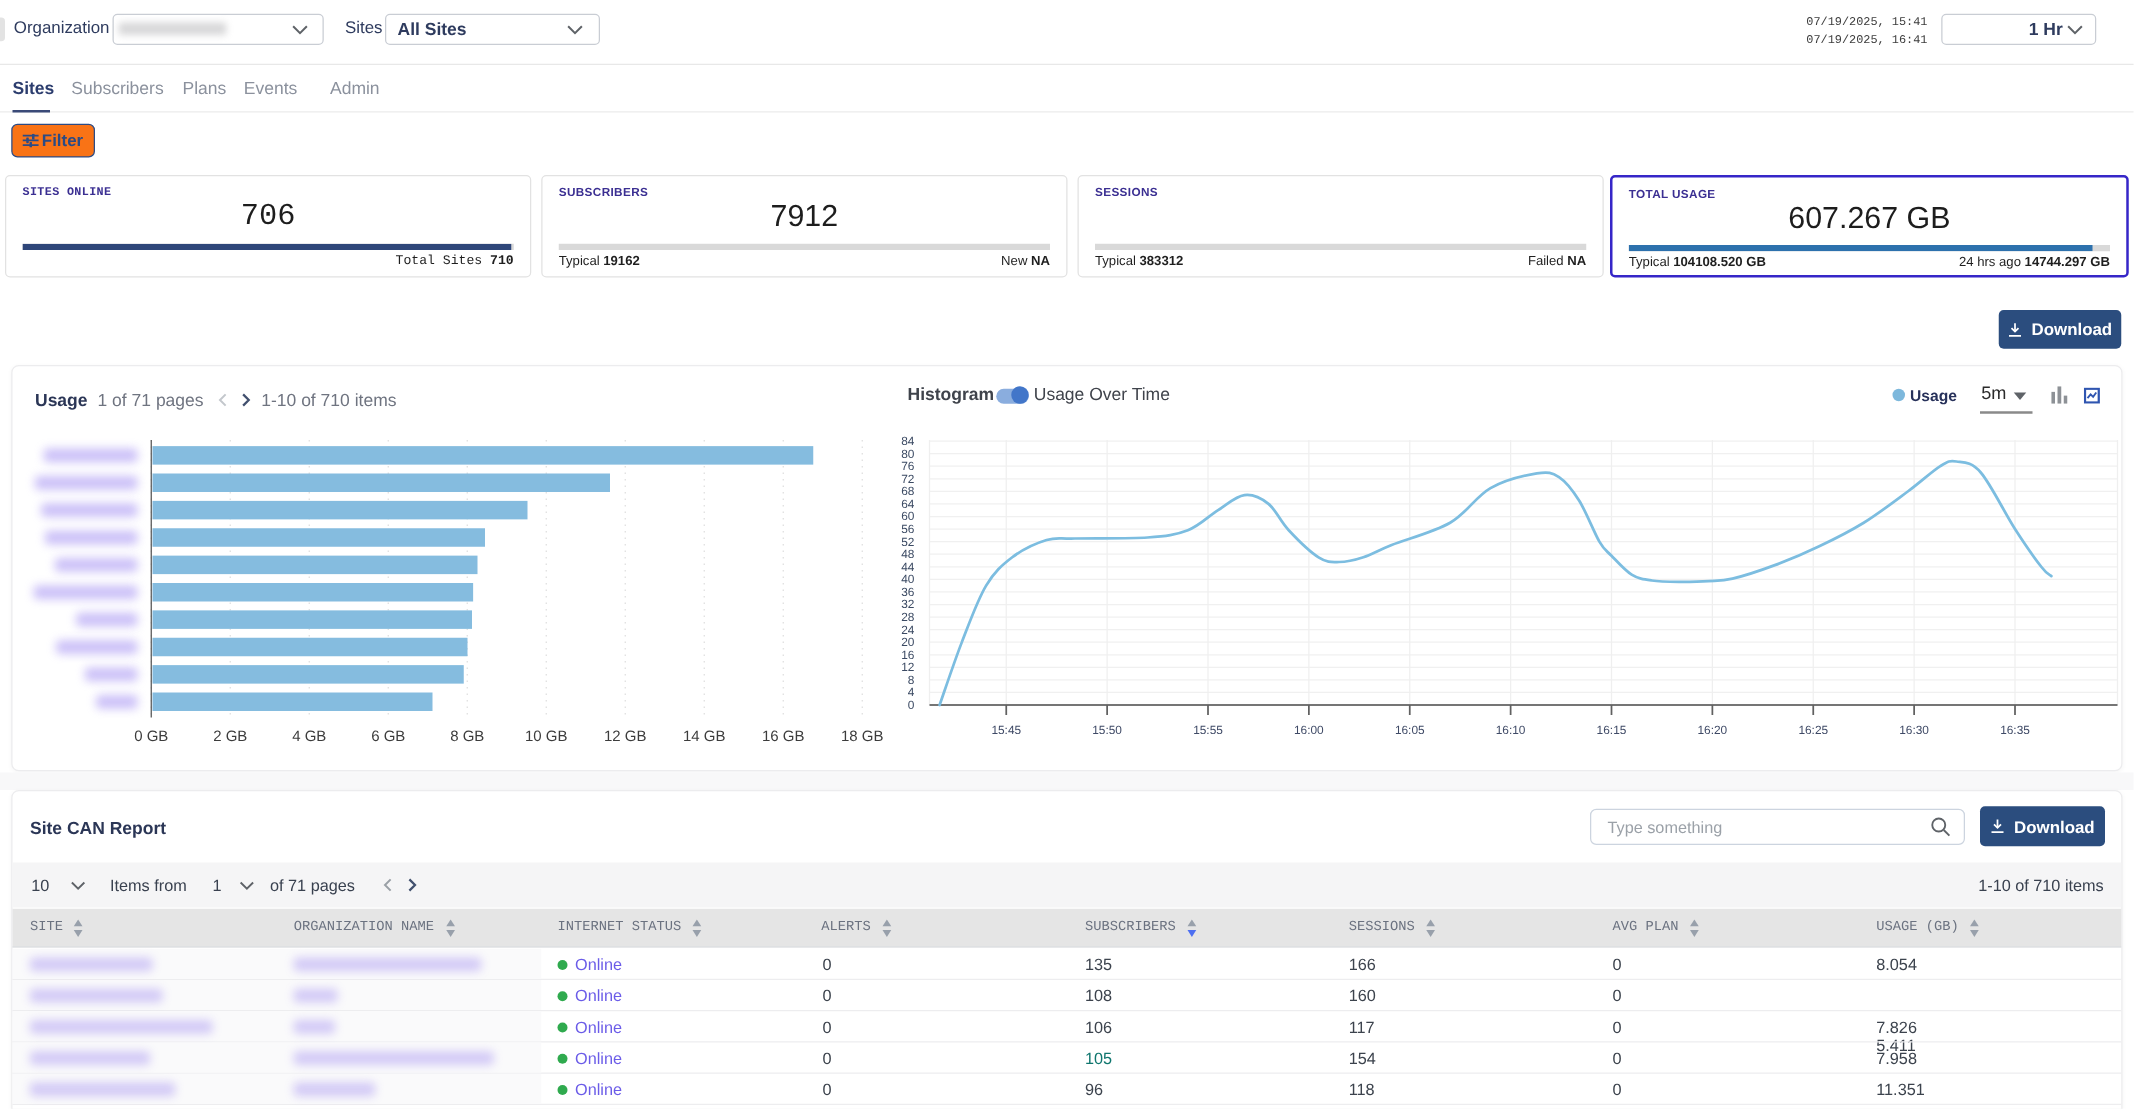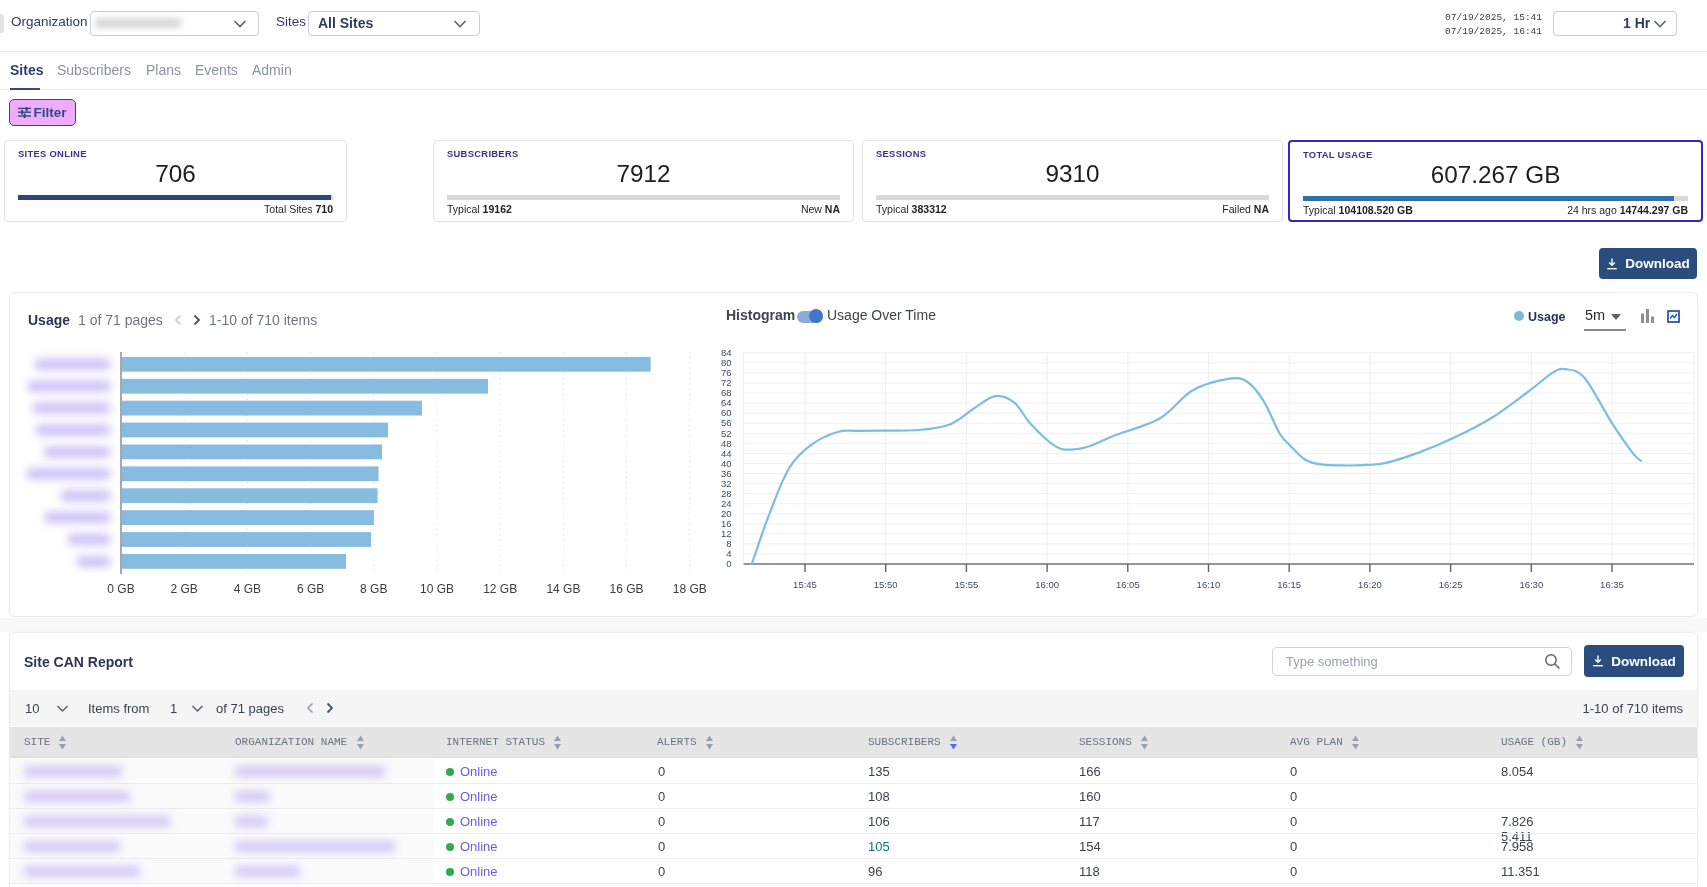--- a/index.html
+++ b/index.html
@@ -44,41 +44,41 @@
   <svg class="abs" style="left:1653px;top:20px;" width="14" height="8">
       <path d="M1.5 1 L7 6.5 L12.5 1" stroke="#5f6368" stroke-width="1.6" fill="none"></path>
     </svg>
 
   <div class="abs" style="left:0;top:51px;width:1707px;height:1px;background:#e8e8e8;"></div>
 
   <div class="abs" style="left:10px;top:62px;font-size:14px;font-weight:bold;color:#2c3d6e;">Sites</div>
   <div class="abs" style="left:57px;top:62px;font-size:14px;color:#8b919d;">Subscribers</div>
   <div class="abs" style="left:146px;top:62px;font-size:14px;color:#8b919d;">Plans</div>
   <div class="abs" style="left:195px;top:62px;font-size:14px;color:#8b919d;">Events</div>
-  <div class="abs" style="left:252px;top:62px;font-size:14px;color:#8b919d;">Admin</div>
+  <div class="abs" style="left:264px;top:62px;font-size:14px;color:#8b919d;">Admin</div>
   <div class="abs" style="left:0;top:89px;width:1707px;height:1px;background:#ececec;"></div>
   <div class="abs" style="left:10px;top:87.5px;width:30px;height:2.5px;background:#3a4a78;"></div>
 
-  <div class="abs" style="left:9px;top:99px;width:67px;height:27px;border:1.5px solid #2c4b85;border-radius:5px;display:flex;align-items:center;justify-content:center;gap:2px;background:#f0abfc;">
+  <div class="abs" style="left:9px;top:99px;width:67px;height:27px;border:1.5px solid #2c4b85;border-radius:5px;display:flex;align-items:center;justify-content:center;gap:2px;background:#f97316;">
     <svg width="13" height="11" viewBox="0 0 13 11">
       <g stroke="#2c4b85" stroke-width="1.4" fill="none">
         <line x1="0" y1="1.4" x2="13" y2="1.4"></line>
           <line x1="0" y1="5.2" x2="13" y2="5.2"></line>
           <line x1="0" y1="9" x2="13" y2="9"></line>
       </g>
       <g fill="#2c4b85">
         <rect x="7.6" y="0" width="2" height="4.6" rx="0.5"></rect>
         <rect x="3" y="2.9" width="2" height="4.6" rx="0.5"></rect>
         <rect x="5.6" y="6.6" width="2" height="4.4" rx="0.5"></rect>
       </g>
     </svg>
     <span style="font-size:13.5px;font-weight:bold;color:#2c4b85;">Filter</span>
   </div>
 
-  <div class="card" style="left:4px;width:343px;">
+  <div class="card" style="left:4px;width:421px;font-family:Liberation Mono, monospace;">
     <div class="ttl">SITES ONLINE</div>
     <div class="big">706</div>
     <div class="bar">
         <i style="width:99.4%;background:#2e4679;"></i>
       </div>
     <div class="foot">
         <span></span>
         <span>Total Sites <b>710</b></span>
       </div>
   </div>
@@ -86,21 +86,20 @@
     <div class="ttl">SUBSCRIBERS</div>
     <div class="big">7912</div>
     <div class="bar"></div>
     <div class="foot">
         <span>Typical <b>19162</b></span>
         <span>New <b>NA</b></span>
       </div>
   </div>
   <div class="card" style="left:862px;width:421px;">
     <div class="ttl">SESSIONS</div>
-    <div class="big">9310</div>
     <div class="bar"></div>
     <div class="foot">
         <span>Typical <b>383312</b></span>
         <span>Failed <b>NA</b></span>
       </div>
   </div>
   <div class="card" style="left:1288px;width:415px;border:2px solid #3626c8;">
     <div class="ttl">TOTAL USAGE</div>
     <div class="big">607.267 GB</div>
     <div class="bar">

